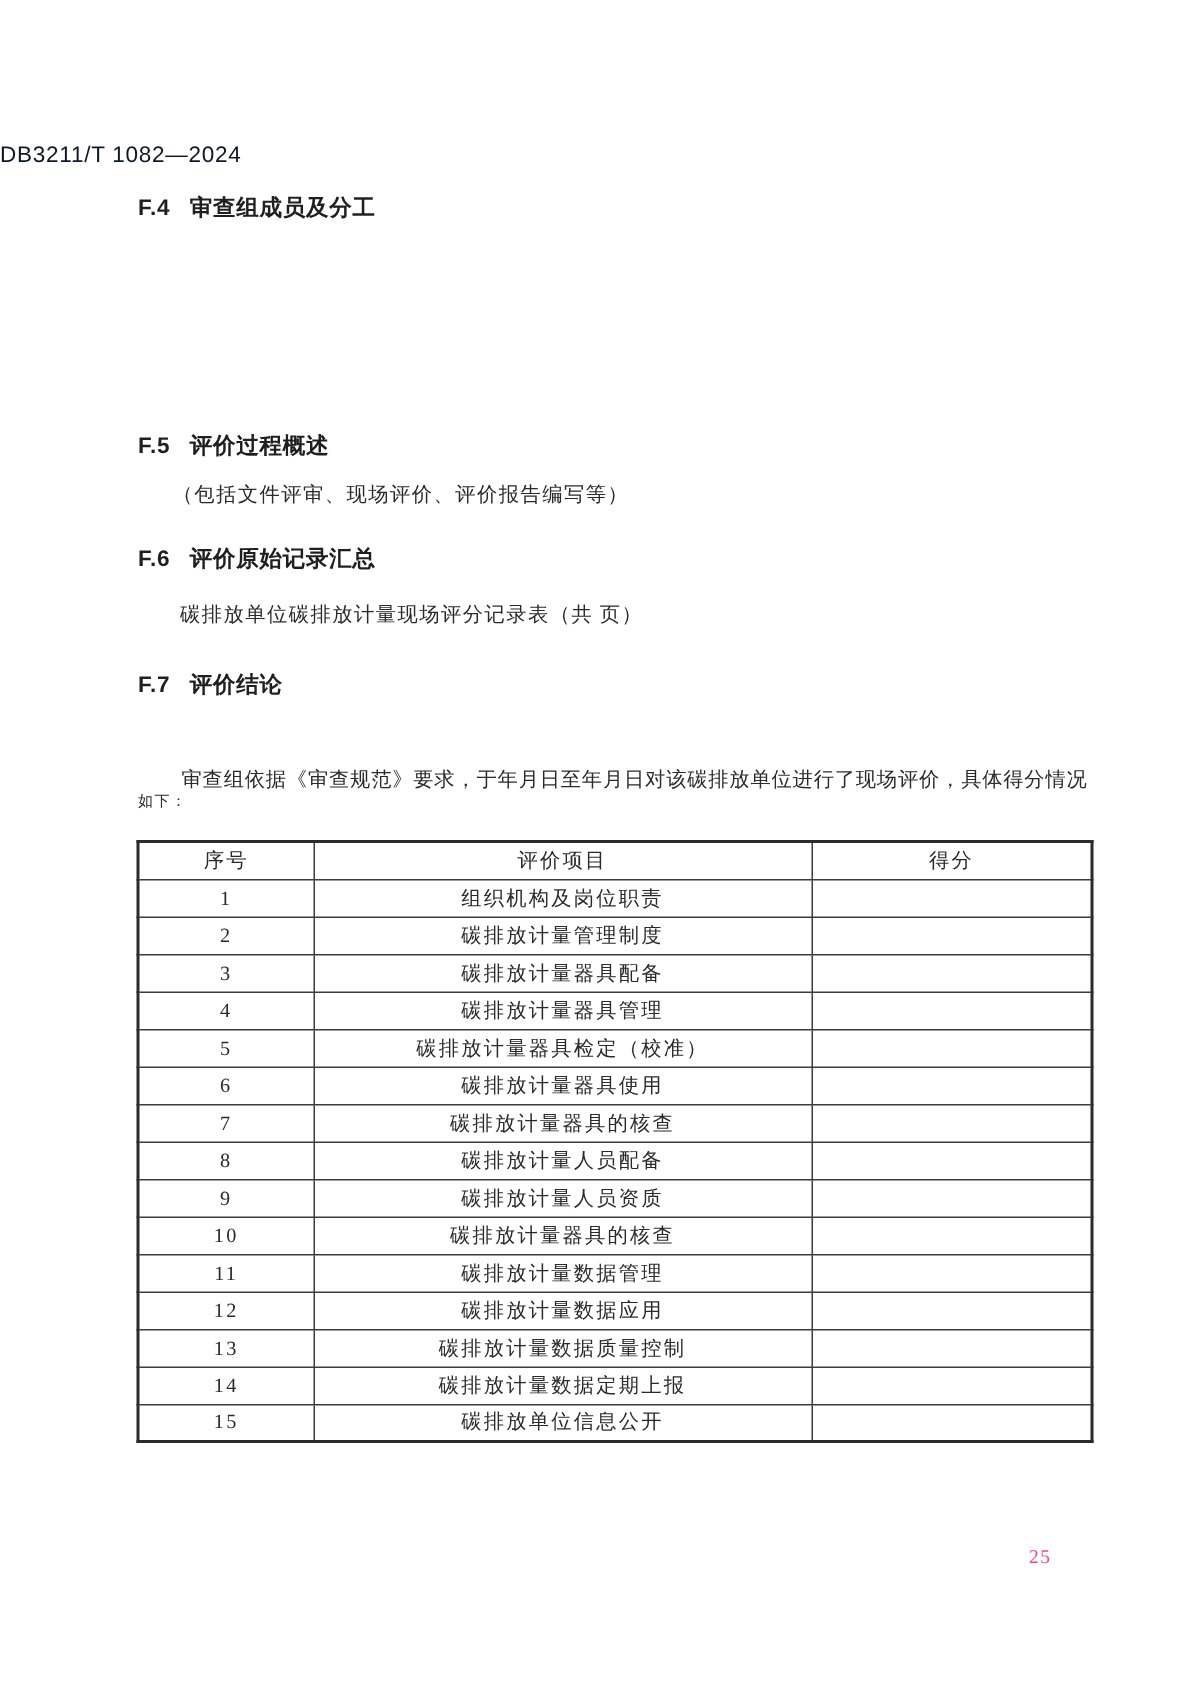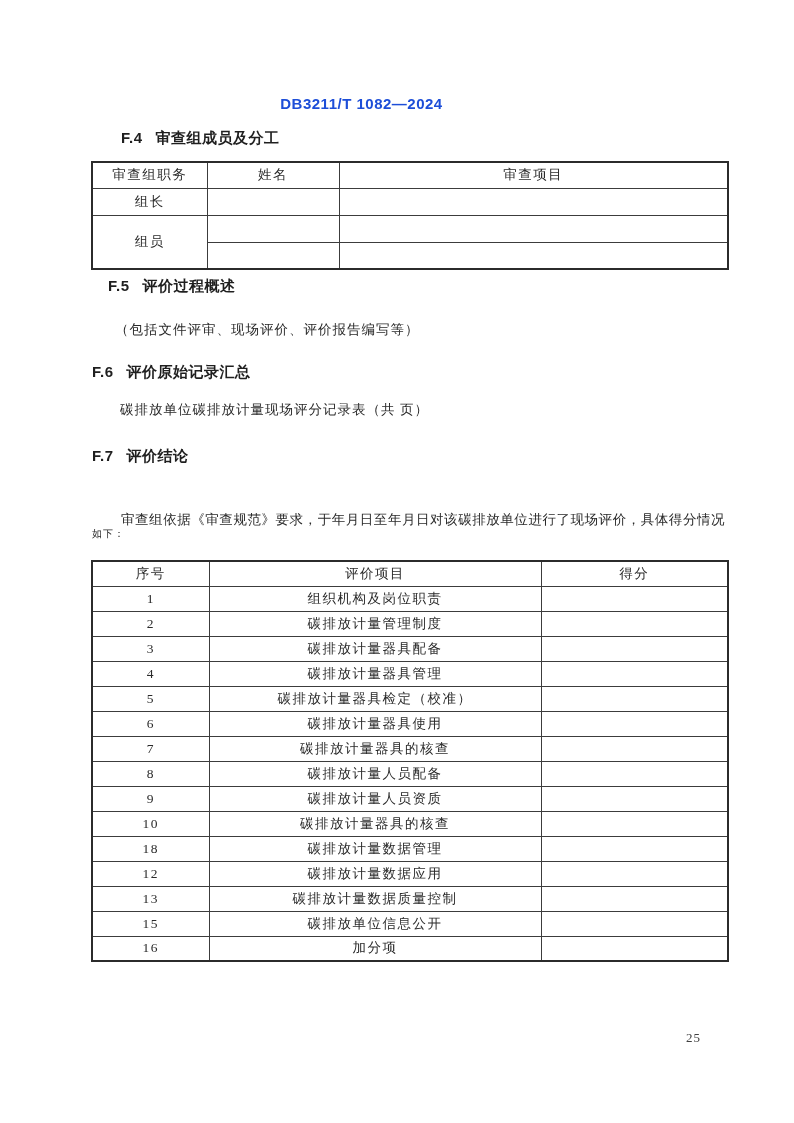--- a/index.html
+++ b/index.html
@@ -7,24 +7,24 @@
   .page {
     position:relative;
     width:794px; height:1123px;
     background:#ffffff;
     font-family:"Liberation Serif","DejaVu Serif",serif;
     color:#262626;
     overflow:hidden;
   }
   .doc-code {
     position:absolute; top:95px; left:0; width:723px;
-    text-align:center;
+    text-align:left;
     font-family:"Liberation Sans","DejaVu Sans",sans-serif;
-    font-weight:bold; font-size:15px; letter-spacing:0.5px;
-    color:#1d4ed8;
+    font-weight:normal; font-size:15px; letter-spacing:0.5px;
+    color:#0f172a;
   }
   .sec-heading {
     position:absolute; left:92px;
     font-family:"Liberation Sans","DejaVu Sans",sans-serif;
     font-weight:bold; font-size:15px; letter-spacing:0.5px;
     color:#1f1f1f;
   }
   .sec-heading .sec-no { margin-right:13px; }
   .body-line {
     position:absolute;
@@ -49,64 +49,36 @@
     color:#2a2a2a;
     overflow:hidden;
   }
   .t1 { top:161px; left:91px; width:636px; border:2px solid #2b2b2b; }
   .t1 tr.hdr  { height:26px; }
   .t1 tr.row  { height:27px; }
   .t2 { top:560px; left:91px; width:636px; border:2px solid #2b2b2b; }
   .t2 tr { height:25px; }
   .page-number {
     position:absolute; top:1030px; left:686px;
-    font-size:13px; letter-spacing:1px; color:#404040;
+    font-size:13px; letter-spacing:1px; color:#ec4899;
   }
 </style>
 </head>
 <body>
 
 <div class="page">
 
   <div class="doc-code">DB3211/T 1082—2024</div>
 
-  <div class="sec-heading" style="top:129px;margin-left:29px;">
+  <div class="sec-heading" style="top:129px;">
     <span class="sec-no">F.4</span><span>审查组成员及分工</span>
   </div>
 
-  <table class="t1">
-    <colgroup>
-        <col style="width:115px">
-        <col style="width:132px">
-        <col style="width:389px">
-      </colgroup>
-    <tbody>
-        <tr class="hdr">
-      <th>审查组职务</th>
-      <th>姓名</th>
-      <th>审查项目</th>
-    </tr>
-    <tr class="row">
-      <td>组长</td>
-      <td></td>
-      <td></td>
-    </tr>
-    <tr class="row">
-      <td rowspan="2">组员</td>
-      <td></td>
-      <td></td>
-    </tr>
-    <tr class="row">
-      <td></td>
-      <td></td>
-    </tr>
-  </tbody>
-    </table>
 
-  <div class="sec-heading" style="top:277px;margin-left:16px;">
+  <div class="sec-heading" style="top:288px;">
     <span class="sec-no">F.5</span><span>评价过程概述</span>
   </div>
   <div class="body-line" style="top:321px; left:115px;">（包括文件评审、现场评价、评价报告编写等）</div>
 
   <div class="sec-heading" style="top:363px;">
     <span class="sec-no">F.6</span><span>评价原始记录汇总</span>
   </div>
   <div class="body-line" style="top:401px; left:120px;">碳排放单位碳排放计量现场评分记录表（共 页）</div>
 
   <div class="sec-heading" style="top:447px;text-align:right;">
@@ -173,42 +145,42 @@
           <td>9</td>
           <td>碳排放计量人员资质</td>
           <td></td>
         </tr>
         <tr>
           <td>10</td>
           <td>碳排放计量器具的核查</td>
           <td></td>
         </tr>
         <tr>
-          <td>18</td>
+          <td>11</td>
           <td>碳排放计量数据管理</td>
           <td></td>
         </tr>
         <tr>
           <td>12</td>
           <td>碳排放计量数据应用</td>
           <td></td>
         </tr>
         <tr>
           <td>13</td>
           <td>碳排放计量数据质量控制</td>
           <td></td>
         </tr>
         <tr>
-          <td>15</td>
-          <td>碳排放单位信息公开</td>
+          <td>14</td>
+          <td>碳排放计量数据定期上报</td>
           <td></td>
         </tr>
         <tr>
-          <td>16</td>
-          <td>加分项</td>
+          <td>15</td>
+          <td>碳排放单位信息公开</td>
           <td></td>
         </tr>
       </tbody>
   </table>
 
   <div class="page-number">25</div>
 
 </div>
 
 </body></html>

